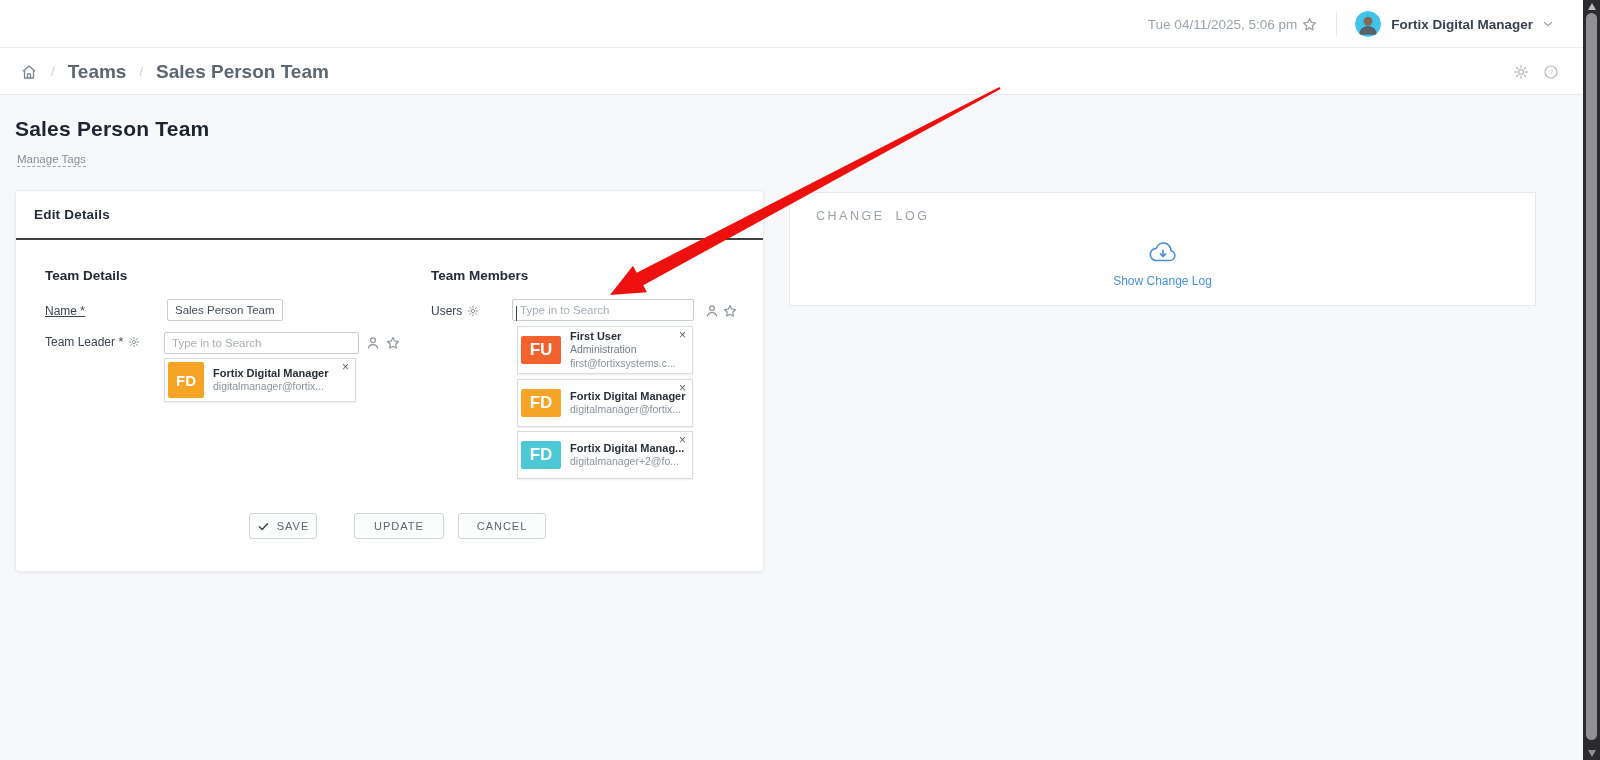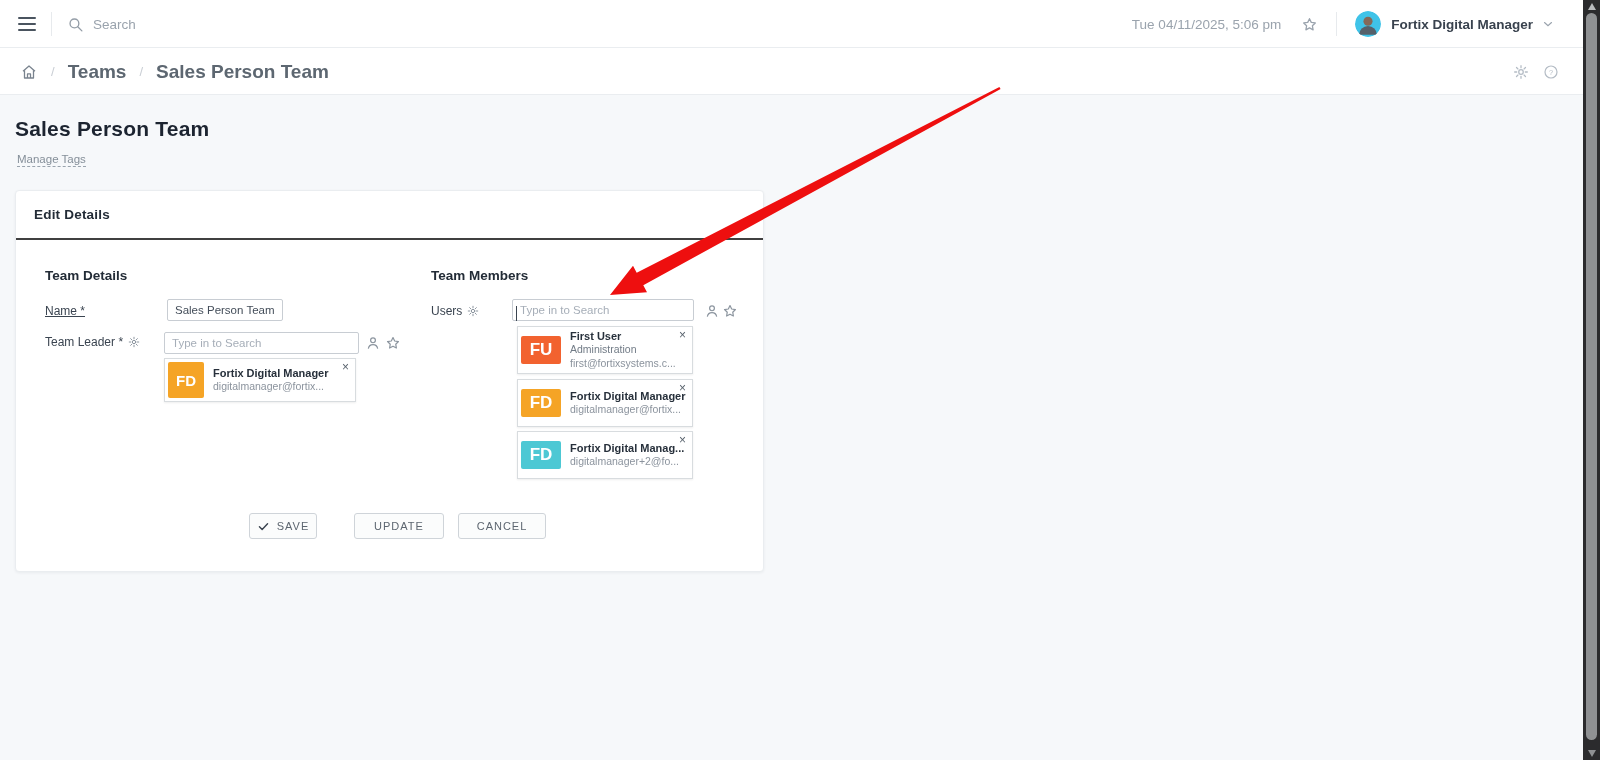--- a/index.html
+++ b/index.html
@@ -12,21 +12,21 @@
   
   .topbar { position:absolute; left:0; top:0; width:1583px; height:48px; background:#fff; border-bottom:1px solid #eaedf0; }
   .tb-left { position:absolute; left:18px; top:0; height:48px; display:flex; align-items:center; }
   .hamburger { width:18px; height:14px; display:flex; flex-direction:column; justify-content:space-between; cursor:pointer; }
   .hamburger span { display:block; height:2px; background:#4a545f; border-radius:1px; }
   .vdiv { width:1px; height:24px; background:#e7eaed; margin:0 15px; }
   .tb-left svg { flex:0 0 auto; }
   .global-search { border:none; outline:none; background:transparent; font-family:"Liberation Sans",sans-serif; font-size:13.5px; color:#49525d; width:320px; margin-left:9px; }
   .global-search::placeholder { color:#9aa3ad; }
   .tb-right { position:absolute; right:28px; top:0; height:48px; display:flex; align-items:center; }
-  .datetime { font-size:13.5px; color:#9aa3ad; margin-right:20px; white-space:nowrap; }
+  .datetime { font-size:13.5px; color:#9aa3ad; margin-right:4px; white-space:nowrap; }
   .tb-right .vdiv { margin:0 18px; }
   .avatar { width:26px; height:26px; border-radius:50%; overflow:hidden; flex:0 0 auto; }
   .username { font-size:13.5px; font-weight:bold; color:#39424e; margin:0 8px 0 10px; white-space:nowrap; cursor:pointer; }
 
   
   .crumbbar { position:absolute; left:0; top:48px; width:1583px; height:47px; background:#fff; border-bottom:1px solid #eaedf0; }
   .crumb-left { position:absolute; left:20px; top:0; height:47px; display:flex; align-items:center; gap:13px; }
   .crumb-sep { font-size:13px; color:#c9ced4; }
   .crumb { font-size:19px; font-weight:bold; color:#5d6771; text-decoration:none; cursor:pointer; }
   .crumb.current { cursor:default; }
@@ -89,33 +89,20 @@
   .sb-arrow.up { top:3px; border-bottom:7px solid #b9bbbd; }
   .sb-arrow.down { bottom:3px; border-top:7px solid #8f9193; }
 </style>
 </head>
 <body>
 
 <div id="app">
   <div class="content">
 
     <header class="topbar">
-      <div class="tb-left">
-        <div class="hamburger">
-            <span></span>
-            <span></span>
-            <span></span>
-          </div>
-        <div class="vdiv"></div>
-        <svg width="17" height="17" viewBox="0 0 24 24" fill="none" stroke="#949da7" stroke-width="1.9" stroke-linecap="round">
-            <circle cx="10.5" cy="10.5" r="6.2"></circle>
-            <path d="M15.2 15.2L21 21"></path>
-          </svg>
-        <input class="global-search" type="text" placeholder="Search" style="">
-      </div>
       <div class="tb-right">
         <span class="datetime">Tue 04/11/2025, 5:06 pm</span>
         <svg width="17" height="17" viewBox="0 0 24 24" fill="none" stroke="#9aa3ad" stroke-width="1.8" stroke-linejoin="round">
             <path d="M12 3.8l2.5 5.2 5.7.8-4.1 4 1 5.7L12 16.8l-5.1 2.7 1-5.7-4.1-4 5.7-.8z"></path>
           </svg>
         <div class="vdiv"></div>
         <div class="avatar">
           <svg width="26" height="26" viewBox="0 0 24 24">
               <circle cx="12" cy="12" r="12" fill="#3fc3e8"></circle>
               <circle cx="12" cy="9.5" r="4.2" fill="#84695a"></circle>
@@ -252,20 +239,29 @@
         <span>SAVE</span>
       </button>
       <button class="btn btn-update">
         <span>UPDATE</span>
       </button>
       <button class="btn btn-cancel">
         <span>CANCEL</span>
       </button>
     </section>
 
+    <section class="changelog-card">
+      <div class="cl-title">CHANGE LOG</div>
+      <svg class="cl-icon" width="30" height="24" viewBox="0 0 28 22" fill="none" stroke="#4a90d9" stroke-width="1.5" stroke-linecap="round" stroke-linejoin="round">
+          <path d="M8 19h12.5a4.6 4.6 0 0 0 .9-9.1A7 7 0 0 0 7.7 7.6 4.8 4.8 0 0 0 8 19z"></path>
+          <path d="M14 9.5v5.3"></path>
+          <path d="M11.6 12.8l2.4 2.4 2.4-2.4"></path>
+        </svg>
+      <a class="cl-link">Show Change Log</a>
+    </section>
 
     <svg class="arrow-overlay" width="1583" height="760" viewBox="0 0 1583 760">
       <polygon points="999.4,86.9 636.7,272.8 633.0,265.7 610,295 647.0,292.3 643.3,285.2 1000.6,89.1" style="fill: rgb(238, 15, 15);"></polygon>
     </svg>
   </div>
 
   <div class="scrollbar">
     <div class="sb-arrow up"></div>
     <div class="sb-thumb"></div>
     <div class="sb-arrow down"></div>

